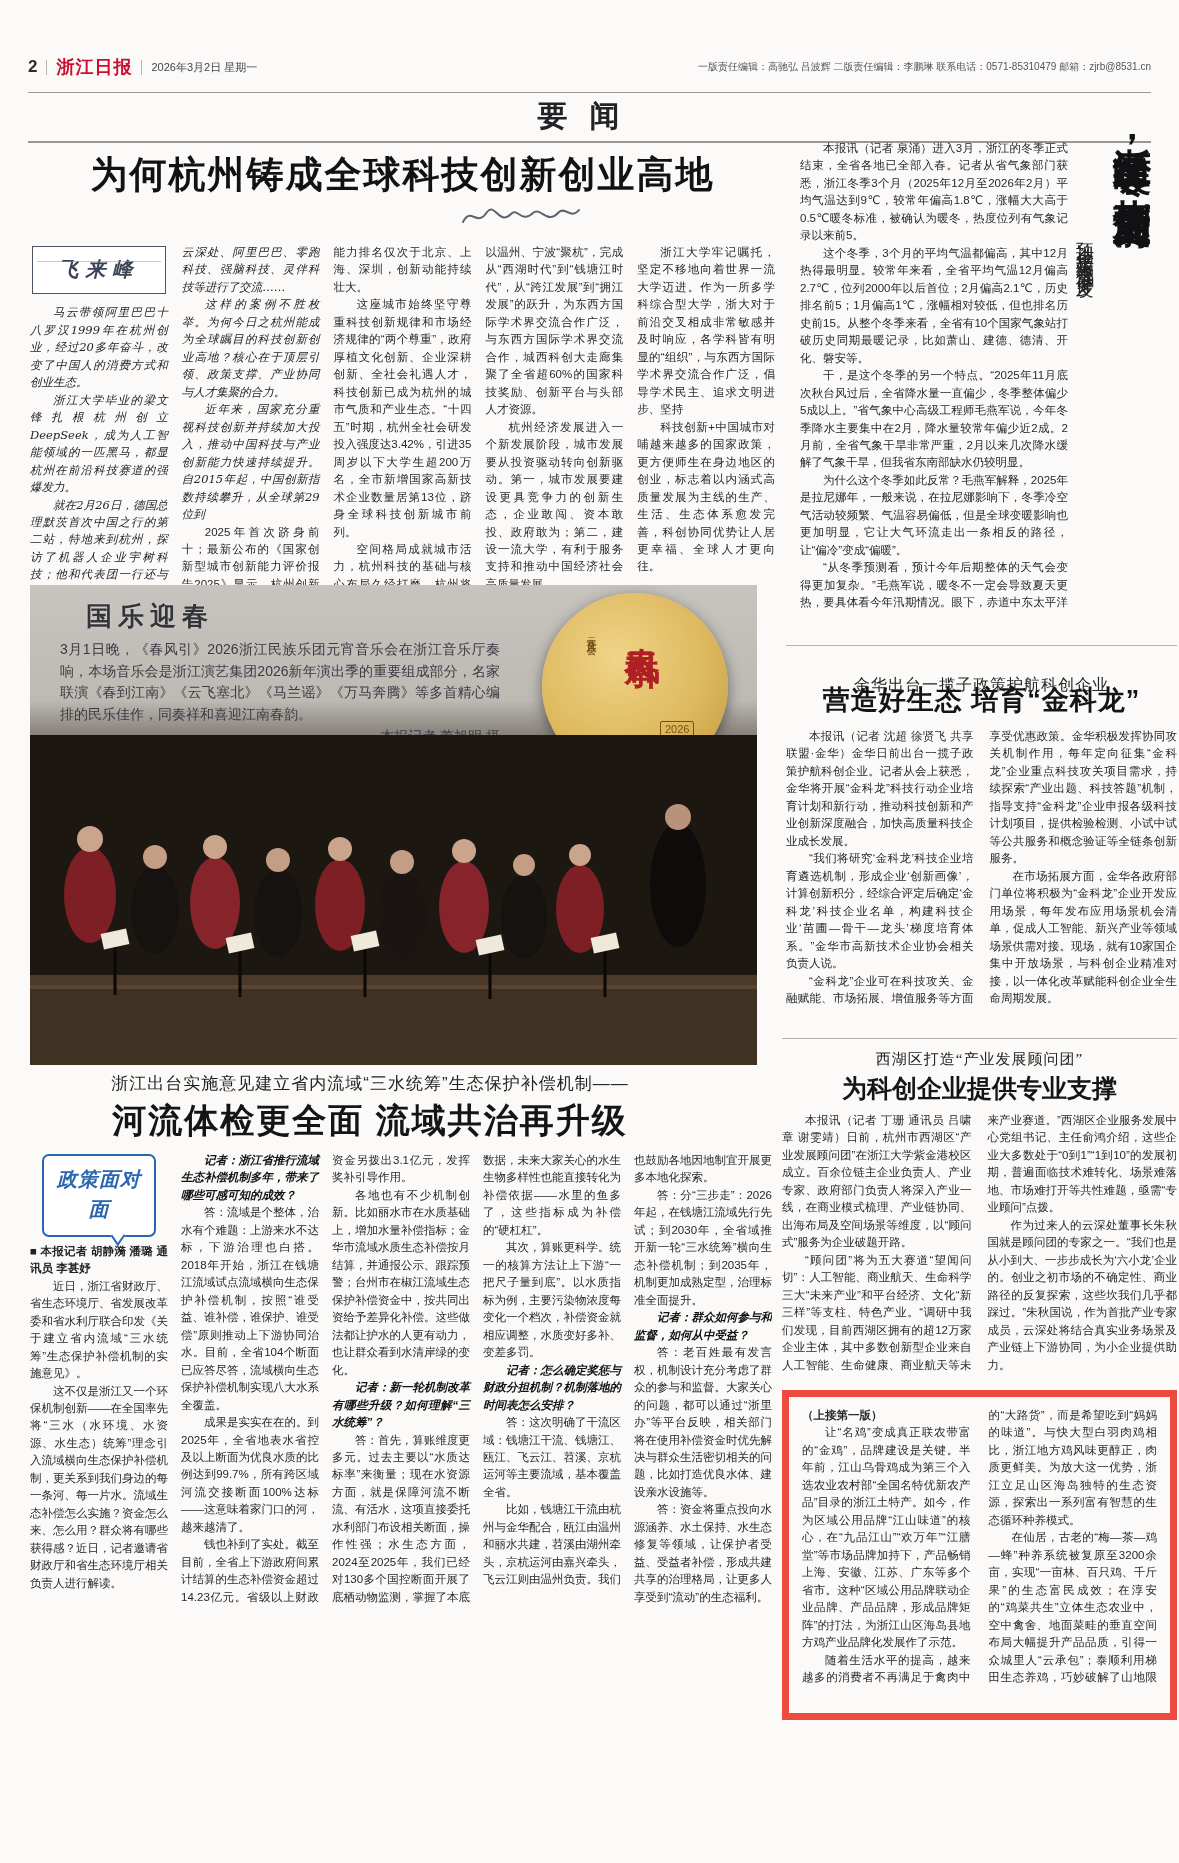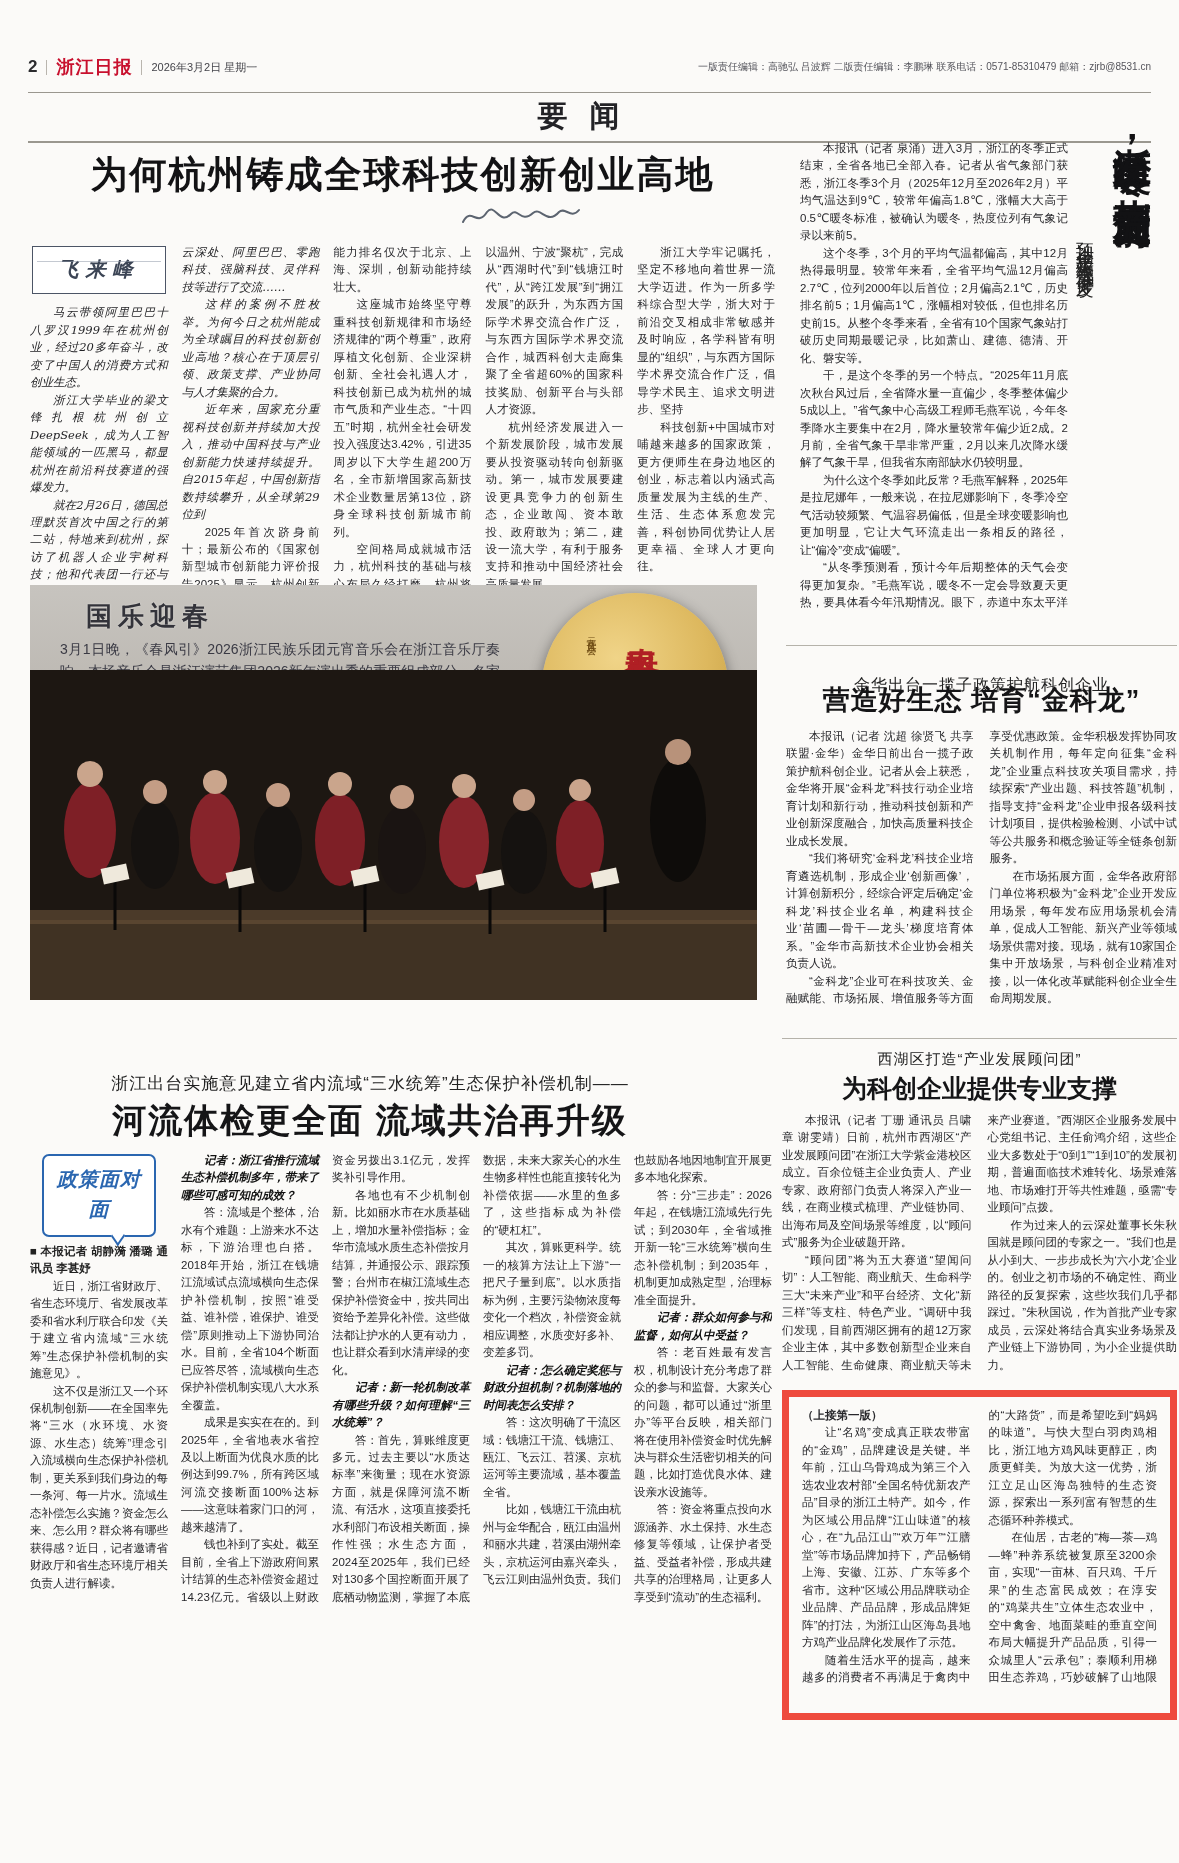--- a/index.html
+++ b/index.html
@@ -15,35 +15,35 @@
   #editors{margin-left:auto;font-size:10px;color:#55555c;}
   .hrule{background:#9a978f;height:1px;}
   #sectiontitle{left:0;top:96px;width:1179px;text-align:center;font-size:30px;font-weight:bold;letter-spacing:22px;color:#232327;}
   
   .body-text{font-size:11.5px;line-height:1.52;text-align:justify;color:#27272b;overflow:hidden;}
   .body-text p{margin:0;text-indent:2em;}
   .body-text p.q{font-weight:bold;font-style:italic;color:#111;}
   .body-text p.kai{font-family:"DejaVu Serif","Liberation Serif",serif;font-style:italic;color:#232326;}
   .body-text p.jump{text-indent:0;font-weight:bold;}
   .kicker{text-align:center;font-size:16px;color:#222;letter-spacing:1px;}
-  .kicker.small{font-size:15px;}
+  .kicker.small{font-size:15px;font-family:Liberation Serif, serif;}
   .headline2{text-align:center;font-weight:bold;color:#151517;}
   
   #main-headline{left:30px;top:150px;width:745px;text-align:center;font-size:37px;font-weight:bold;color:#121214;letter-spacing:2px;}
   #signature{left:455px;top:200px;width:130px;height:34px;}
   #main-body{left:30px;top:244px;width:745px;height:352px;column-count:5;column-gap:14px;}
   #flf-box{border:1px solid #4c5566;padding:7px 10px 9px;margin:2px 2px 10px;text-align:center;background:#fff;position:relative;}
   #flf-box .swoosh{position:absolute;left:4px;right:4px;top:14px;height:1px;background:#8a93a3;opacity:.5;}
   #flf-text{font-family:"DejaVu Serif","Liberation Serif",serif;font-style:italic;font-weight:bold;font-size:20px;letter-spacing:7px;color:#3c4555;margin-top:45px;}
   
   #weather-body{left:800px;top:140px;width:268px;height:470px;}
   #weather-sub{left:1073px;top:228px;height:310px;writing-mode:vertical-rl;font-size:18px;letter-spacing:3px;color:#222;font-weight:500;}
   #weather-head{left:1106px;top:118px;height:585px;writing-mode:vertical-rl;font-size:38px;font-weight:bold;color:#121214;letter-spacing:2px;}
   
-  #photo{left:30px;top:585px;width:727px;height:415px;background:linear-gradient(#c7c4bf 0%,#bdb9b3 24%,#8f8a83 30%,#2a241e 46%,#1c1712 100%);overflow:hidden;}
+  #photo{left:30px;top:585px;width:727px;height:480px;background:linear-gradient(#c7c4bf 0%,#bdb9b3 24%,#8f8a83 30%,#2a241e 46%,#1c1712 100%);overflow:hidden;}
   #photo-title{position:absolute;left:56px;top:14px;font-size:26px;font-weight:bold;letter-spacing:6px;color:#33333a;text-shadow:0 0 2px rgba(255,255,255,.5);}
   #photo-cap{position:absolute;left:30px;top:54px;width:440px;font-size:14px;line-height:1.55;color:#3a3a44;text-align:justify;}
   #photo-credit{text-align:right;display:block;}
   #poster{position:absolute;left:512px;top:8px;width:186px;height:186px;border-radius:50%;
           background:radial-gradient(circle at 40% 35%, #f0d488 0%, #ddb85e 55%, #c0973c 100%);
           box-shadow:0 4px 14px rgba(0,0,0,.45);}
   #poster-title{position:absolute;left:76px;top:26px;writing-mode:vertical-rl;font-family:"DejaVu Serif","Liberation Serif",serif;font-size:36px;font-weight:bold;color:#b01f24;letter-spacing:4px;}
   #poster-sub{position:absolute;left:42px;top:36px;writing-mode:vertical-rl;font-size:10px;color:#6d4a12;letter-spacing:2px;}
   #poster-year{position:absolute;left:118px;top:128px;font-size:11px;color:#7a500f;border:1px solid #7a500f;padding:1px 4px;border-radius:2px;}
   #scene{position:absolute;left:0;bottom:0;width:727px;height:330px;}

